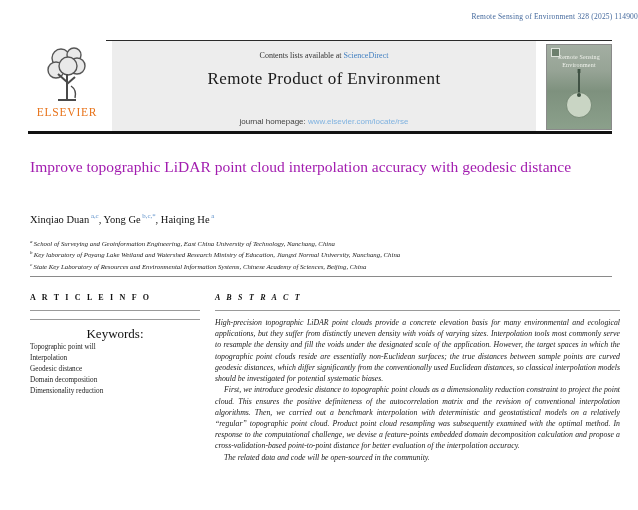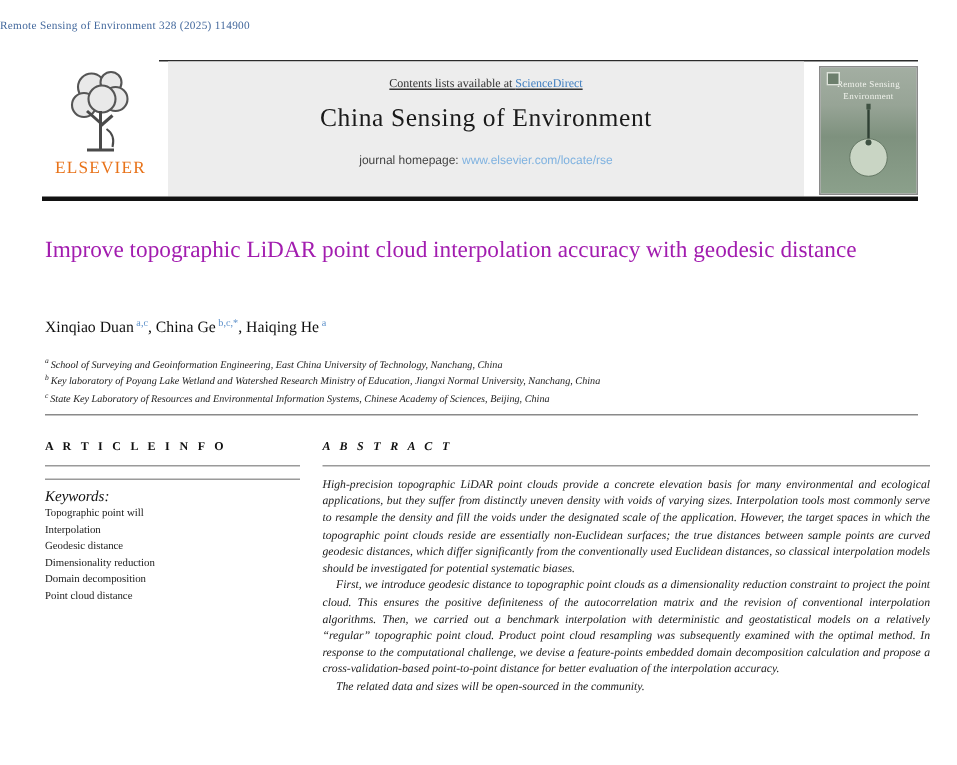--- a/index.html
+++ b/index.html
@@ -5,34 +5,34 @@
   html,body { margin:0; padding:0; }
   body {
     width:638px; height:510px; background:#ffffff;
     font-family:"Liberation Serif", serif;
     position:relative; overflow:hidden; color:#111;
   }
   .abs { position:absolute; }
 
   
   .citation {
-    top:12px; left:0; width:100%; text-align:left;
+    top:12px; left:0; width:100%; text-align:right;
     font-size:7.5px; color:#44699d; letter-spacing:0.2px;
   }
 
   
   .head-rule-thin { left:106px; right:26px; top:40px; border-top:1px solid #2b2b2b; height:0; }
   .head-box {
     left:112px; top:41px; width:424px; height:90px;
     background:#ededed; text-align:center;
   }
-  .contents-line { margin-top:10px; font-size:8px; color:#333;text-decoration:underline; }
+  .contents-line { margin-top:10px; font-size:8px; color:#333; }
   .link-blue { color:#3f7ec0; text-decoration:none; }
   .journal-title { margin-top:9px; font-size:17px; color:#1a1a1a; letter-spacing:0.4px; }
-  .homepage-line { margin-top:13px; font-size:8px; color:#444; font-family:"Liberation Sans", sans-serif;text-align:center; }
+  .homepage-line { margin-top:28px; font-size:8px; color:#444; font-family:"Liberation Sans", sans-serif;text-align:center; }
   .link-light { color:#7fb2e0; text-decoration:none; }
 
   .logo { left:30px; top:44px; width:74px; text-align:center; }
   .logo svg { display:block; margin:0 auto; }
   .logo-text {
     font-size:11.5px; color:#e8731a; letter-spacing:0.8px;
     margin-top:0; font-family:"Liberation Serif", serif;
   }
 
   .cover {
@@ -60,21 +60,21 @@
   .affils sup { font-size:5px; }
 
   .rule-affil { left:30px; right:26px; top:276px; border-top:1px solid #8a8a8a; height:0; }
 
   
   .col-info { left:30px; top:293px; width:170px; }
   .col-abs  { left:215px; top:293px; width:405px;font-style:italic; }
   .sec-head { font-size:8px; font-weight:bold; letter-spacing:2.2px; color:#111; }
   .col-rule { border:none; border-top:1px solid #9a9a9a; margin:8px 0 6px 0; }
   .editor-line { font-size:7.2px; color:#1a1a1a; }
-  .kw-label { font-size:10px; font-style:italic; margin-top:1px; }
+  .kw-label { font-size:13px; margin-top:1px;text-align:center; }
   .kw-item { font-size:7.2px; line-height:1.52; color:#1a1a1a; }
 
   .col-abs p {
     margin:0; font-size:7.8px; line-height:1.44;
     text-align:justify; color:#1a1a1a;
   }
   .col-abs p.indent { text-indent:9px; }
 </style>
 </head>
 <body>
@@ -102,21 +102,21 @@
       <path d="M27 42 q6 4 4 12" stroke="#4a4a4a" stroke-width="1.4" fill="none"></path>
     </svg>
   </span>
   <div class="logo-text">ELSEVIER</div>
 </div>
 
 <div class="abs head-box">
   <div class="contents-line">
     <span>Contents lists available at </span><a href="#" class="link-blue">ScienceDirect</a>
   </div>
-  <div class="journal-title">China Sensing of Environment</div>
+  <div class="journal-title">Remote Product of Environment</div>
   <div class="homepage-line">
     <span>journal homepage: </span><a href="#" class="link-light">www.elsevier.com/locate/rse</a>
   </div>
 </div>
 
 <div class="abs cover">
   <div class="cover-mark"></div>
   <div class="cover-title">
     <div>Remote Sensing</div>
     <div>Environment</div>
@@ -128,46 +128,45 @@
       <circle cx="32" cy="36" r="12.5" fill="#c9d5c4" stroke="#5d715d" stroke-width="0.6"></circle>
       <circle cx="32" cy="26" r="2" fill="#3f5243"></circle>
     </svg>
   </span>
 </div>
 
 <div class="abs head-rule-thick"></div>
 
 <div class="abs title">Improve topographic LiDAR point cloud interpolation accuracy with geodesic distance</div>
 
-<div class="abs authors" id="authors"><span>Xinqiao Duan</span><sup> a,c</sup>, <span>China Ge</span><sup> b,c,*</sup>, <span>Haiqing He</span><sup> a</sup></div>
+<div class="abs authors" id="authors"><span>Xinqiao Duan</span><sup> a,c</sup>, <span>Yong Ge</span><sup> b,c,*</sup>, <span>Haiqing He</span><sup> a</sup></div>
 
 <div class="abs affils" id="affils">
     <div><sup>a </sup>School of Surveying and Geoinformation Engineering, East China University of Technology, Nanchang, China</div>
     <div><sup>b </sup>Key laboratory of Poyang Lake Wetland and Watershed Research Ministry of Education, Jiangxi Normal University, Nanchang, China</div>
     <div><sup>c </sup>State Key Laboratory of Resources and Environmental Information Systems, Chinese Academy of Sciences, Beijing, China</div>
   </div>
 
 <div class="abs rule-affil"></div>
 
 <div class="abs col-info">
   <div class="sec-head">A R T I C L E  I N F O</div>
   <hr class="col-rule">
   <hr class="col-rule">
   <div class="kw-label">Keywords:</div>
   <div id="keywords">
       <div class="kw-item">Topographic point will</div>
       <div class="kw-item">Interpolation</div>
       <div class="kw-item">Geodesic distance</div>
+      <div class="kw-item">Domain decomposition</div>
       <div class="kw-item">Dimensionality reduction</div>
-      <div class="kw-item">Domain decomposition</div>
-      <div class="kw-item">Point cloud distance</div>
     </div>
 </div>
 
 <div class="abs col-abs">
   <div class="sec-head">A B S T R A C T</div>
   <hr class="col-rule">
   <div id="abstract-body">
       <p>High-precision topographic LiDAR point clouds provide a concrete elevation basis for many environmental and ecological applications, but they suffer from distinctly uneven density with voids of varying sizes. Interpolation tools most commonly serve to resample the density and fill the voids under the designated scale of the application. However, the target spaces in which the topographic point clouds reside are essentially non-Euclidean surfaces; the true distances between sample points are curved geodesic distances, which differ significantly from the conventionally used Euclidean distances, so classical interpolation models should be investigated for potential systematic biases.</p>
       <p class="indent">First, we introduce geodesic distance to topographic point clouds as a dimensionality reduction constraint to project the point cloud. This ensures the positive definiteness of the autocorrelation matrix and the revision of conventional interpolation algorithms. Then, we carried out a benchmark interpolation with deterministic and geostatistical models on a relatively “regular” topographic point cloud. Product point cloud resampling was subsequently examined with the optimal method. In response to the computational challenge, we devise a feature-points embedded domain decomposition calculation and propose a cross-validation-based point-to-point distance for better evaluation of the interpolation accuracy.</p>
-      <p class="indent">The related data and sizes will be open-sourced in the community.</p>
+      <p class="indent">The related data and code will be open-sourced in the community.</p>
     </div>
 </div>
 
 </body></html>

